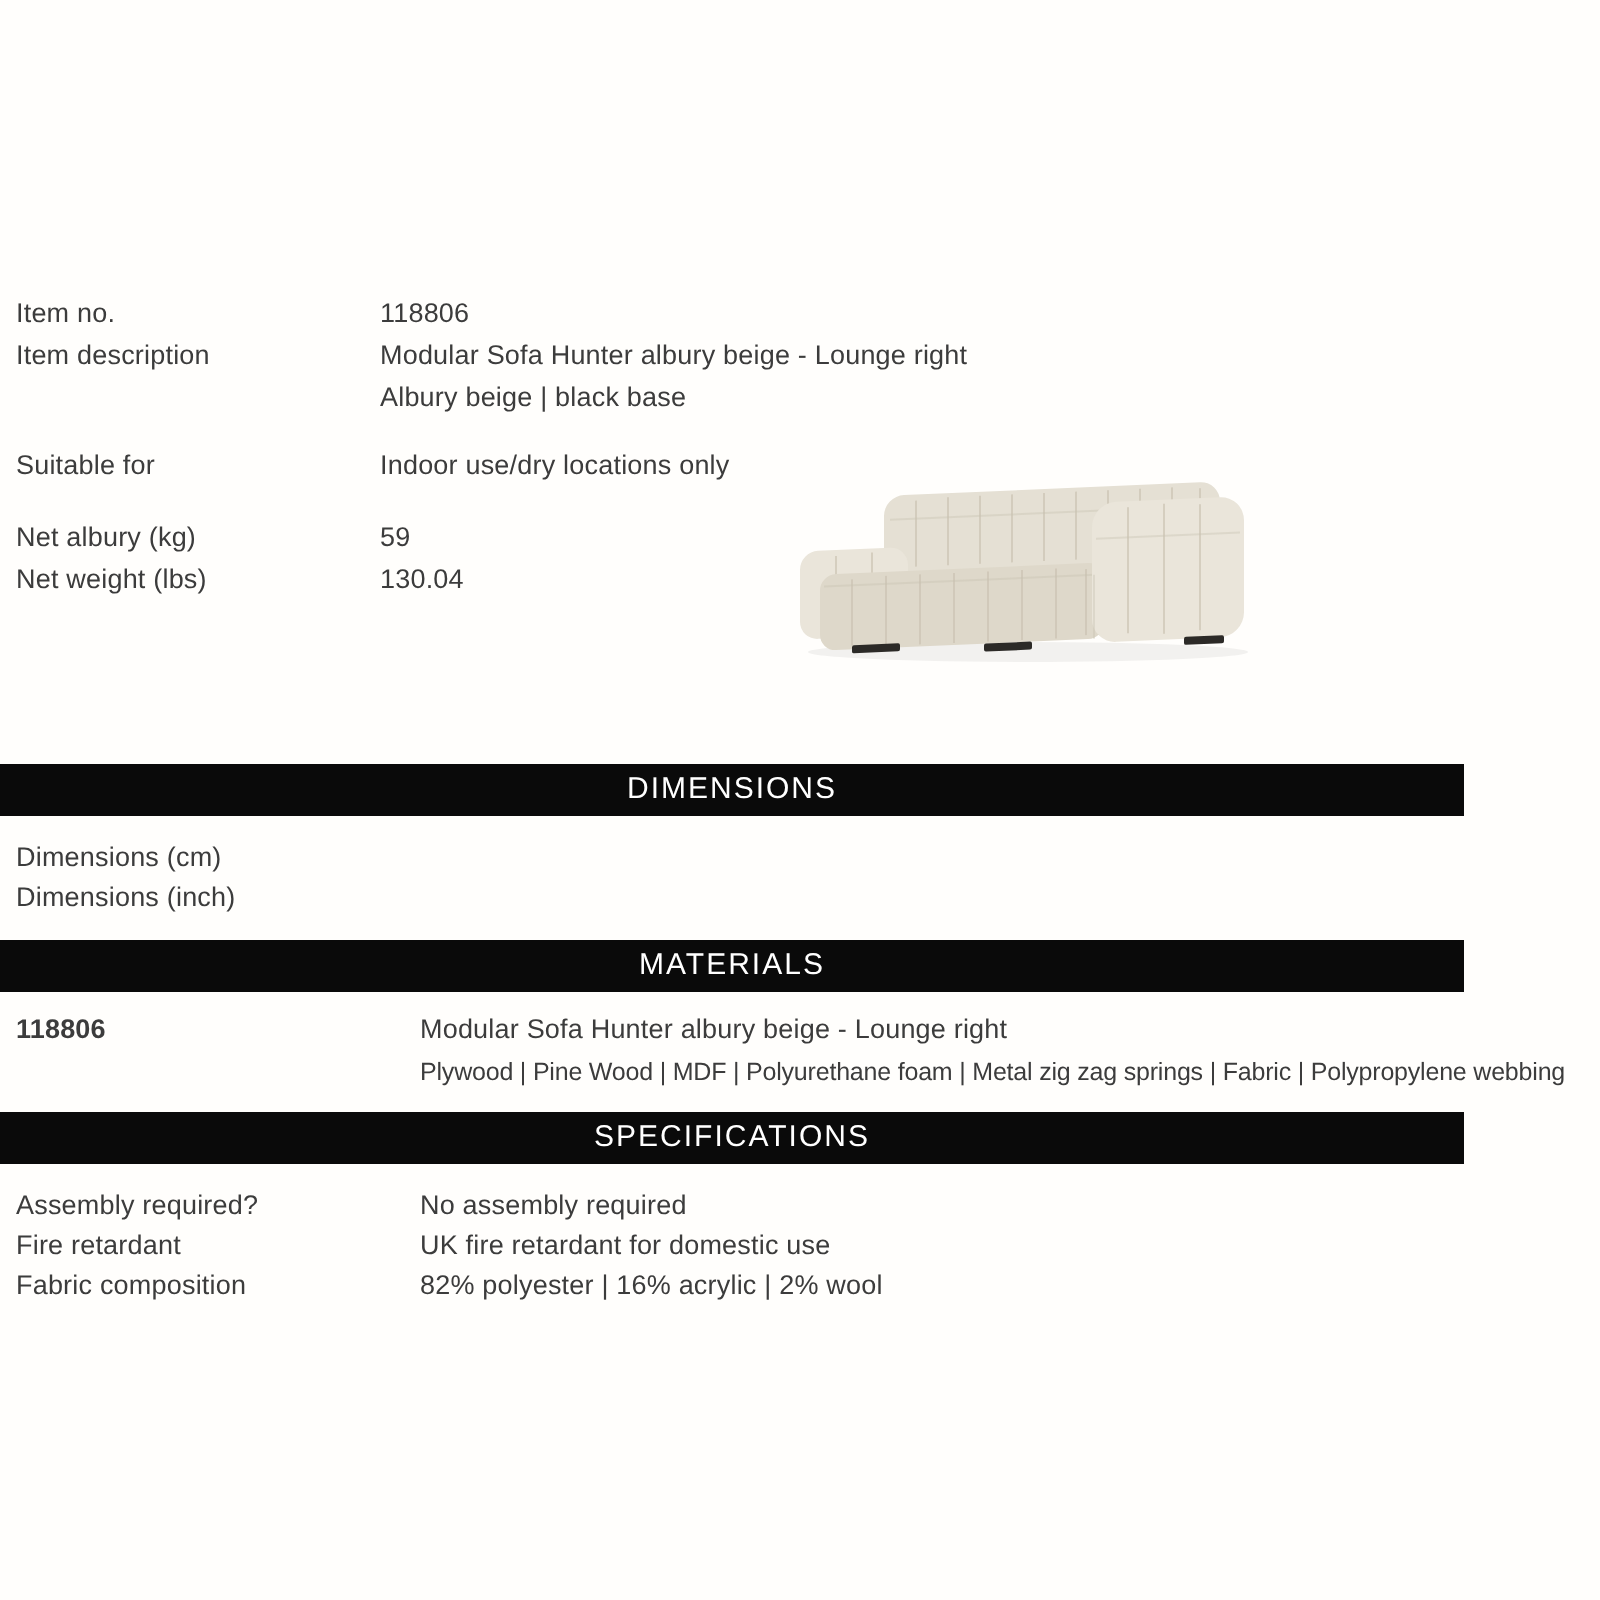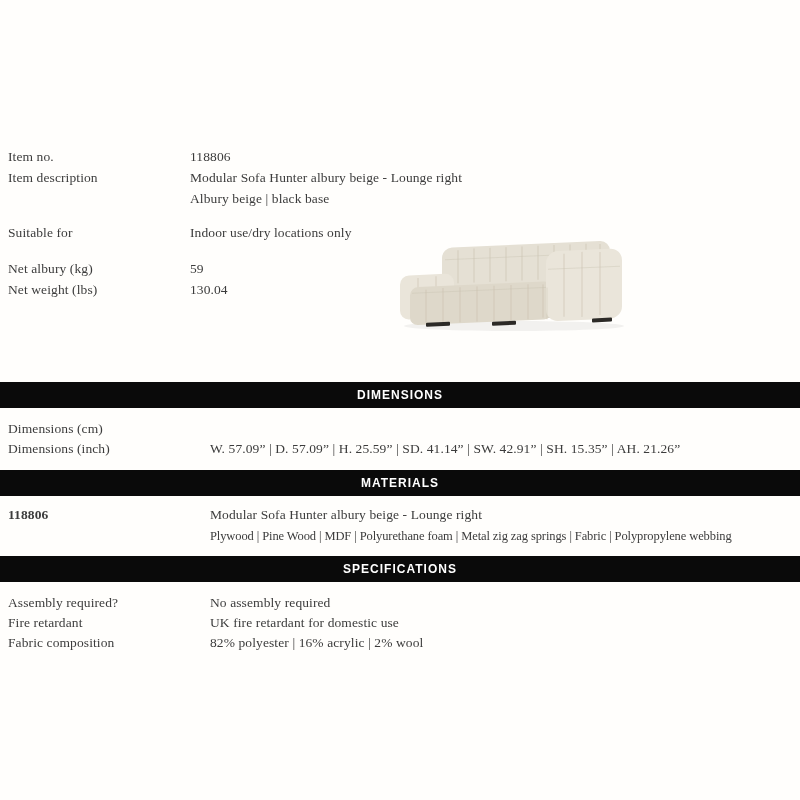--- a/index.html
+++ b/index.html
@@ -25,38 +25,37 @@
   }
   .row{
     position:absolute;
     left:0;
     width:672px;
     height:20px;
     line-height:20px;
     font-size:13.5px;
     letter-spacing:.1px;
     white-space:nowrap;
-    font-family:Liberation Serif, serif;
   }
   .row .label{position:absolute;left:8px;}
   .row .label.bold{font-weight:700;}
   .row .value{position:absolute;left:190px;}
   .row .value.col2{left:210px;}
   .row .value.tight{font-size:12.5px;letter-spacing:-.1px;text-align:right;}
   .banner{
     position:absolute;
     left:0;
-    width:800px;
+    width:732px;
     height:26px;
     background:var(--banner-bg);
     color:var(--banner-text);
     text-align:center;
     line-height:26px;
-    font-size:12px;
-    font-weight:700;
+    font-size:15px;
+    font-weight:400;
     letter-spacing:1px;
   }
   .sofa{
     position:absolute;
     left:396px;
     top:228px;
     width:235px;
     height:105px;
   }
   .f-main{fill:var(--sofa-fabric);}
@@ -122,21 +121,20 @@
 </svg>
 
 <div class="banner" style="top:382px">
   <span>DIMENSIONS</span>
 </div>
 <div class="row" style="top:419px">
   <span class="label">Dimensions (cm)</span>
 </div>
 <div class="row" style="top:439px">
   <span class="label">Dimensions (inch)</span>
-  <span class="value col2">W. 57.09” | D. 57.09” | H. 25.59” | SD. 41.14” | SW. 42.91” | SH. 15.35” | AH. 21.26”</span>
 </div>
 
 <div class="banner" style="top:470px">
   <span>MATERIALS</span>
 </div>
 <div class="row" style="top:505px">
   <span class="label bold">118806</span>
   <span class="value col2">Modular Sofa Hunter albury beige - Lounge right</span>
 </div>
 <div class="row" style="top:526px">

